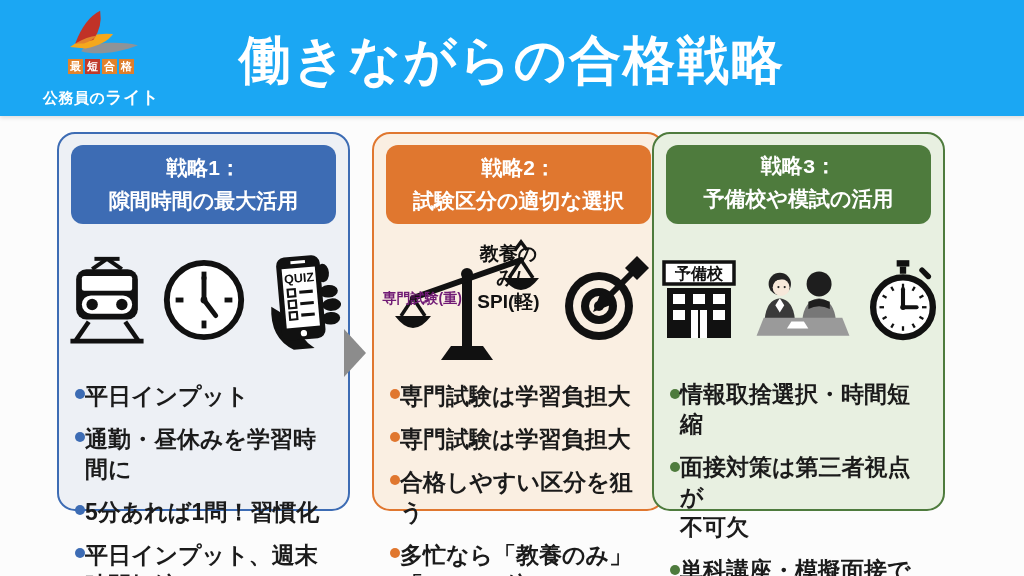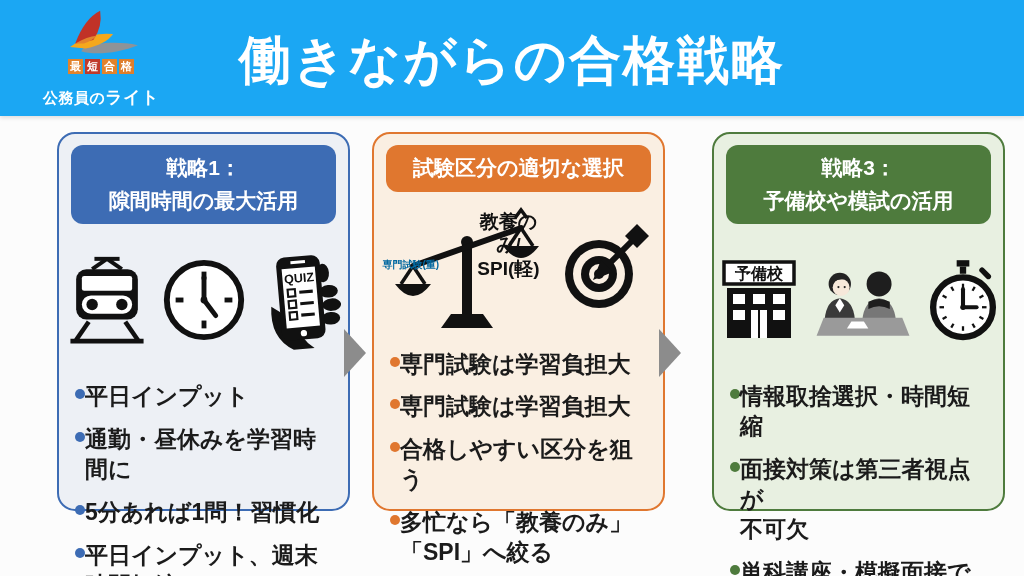--- a/index.html
+++ b/index.html
@@ -17,37 +17,37 @@
   .badges{display:flex;gap:2px;margin-top:-2px;}
   .badge{width:15px;height:15px;display:flex;align-items:center;justify-content:center;
          color:#fff;font-size:11px;font-weight:700;line-height:1;}
   .b0,.b2{background:#E2832D;} .b1{background:#C03A2B;} .b3{background:#DF7E2C;}
   .brand{color:#ffffff;font-size:15px;font-weight:600;margin-top:11px;letter-spacing:.5px;}
   .brand b{font-size:17px;font-weight:800;}
 
   
   .card{position:absolute;top:132px;width:293px;height:379px;border-radius:18px;
         border:2.5px solid var(--main,#888);background:var(--body,#eee);box-sizing:border-box;}
-  .card1{left:57px;} .card2{left:372px;} .card3{left:712px;}
+  .card1{left:57px;} .card2{left:372px;} .card3{left:652px;font-family:Liberation Mono, monospace;}
   .card-head{margin:11px 12px 0 12px;background:var(--main);border-radius:12px;
              color:#fff;text-align:center;font-weight:700;font-size:21px;line-height:1.55;
              padding:7px 2px;}
   .icon-row{height:148px;display:flex;align-items:center;justify-content:center;gap:12px;
             position:relative;margin-top:2px;}
   .bullets{list-style:none;margin:8px 12px 0 16px;padding:0;}
   .bullets li{display:flex;margin-bottom:13px;font-size:23px;font-weight:700;
               color:#1b1b1b;line-height:1.3;}
   .bullet-dot{flex:0 0 auto;width:10px;height:10px;border-radius:50%;background:var(--main);
               margin-top:7px;}
   .bullet-text{white-space:pre-line;}
 
   
   .scale-wrap{position:relative;width:160px;height:132px;flex:0 0 auto;}
-  .scale-label-left{position:absolute;left:-4px;top:56px;font-size:10px;font-weight:800;
-                    color:#0369a1;white-space:nowrap;}
+  .scale-label-left{position:absolute;left:-4px;top:56px;font-size:14px;font-weight:800;
+                    color:#701a75;white-space:nowrap;}
   .scale-label-right{position:absolute;left:82px;top:8px;width:80px;text-align:center;
                      font-size:19px;font-weight:800;color:#111;white-space:pre-line;line-height:1.25;}
 
   
   .flow-arrow{position:absolute;top:329px;width:0;height:0;
               border-top:24px solid transparent;border-bottom:24px solid transparent;
               border-left:22px solid #8C8C8C;}
   .arrow1{left:344px;} .arrow2{left:659px;}
 </style>
 </head>
@@ -145,20 +145,21 @@
           <span class="bullet-text">平日インプット、週末
 時間短縮</span>
         </li>
     </ul>
   </div>
 
   <div class="flow-arrow arrow1" style="border-left-color: rgb(140, 140, 140);"></div>
 
   <div class="card card2" style="--main: #E0772F; --body: #FAEFE2;">
     <div class="card-head">
+      <div>戦略2：</div>
       <div>試験区分の適切な選択</div>
     </div>
     <div class="icon-row">
       <div class="scale-wrap">
         <svg width="160" height="132" viewBox="0 0 160 132">
           <polygon points="54,126 106,126 96,112 64,112" fill="#111"></polygon>
           <rect x="75" y="42" width="10" height="72" fill="#111"></rect>
           <circle cx="80" cy="40" r="6" fill="#111"></circle>
           <line x1="26" y1="64" x2="134" y2="26" stroke="#111" stroke-width="6" stroke-linecap="round"></line>
           <line x1="26" y1="64" x2="14" y2="82" stroke="#111" stroke-width="3.5"></line>

